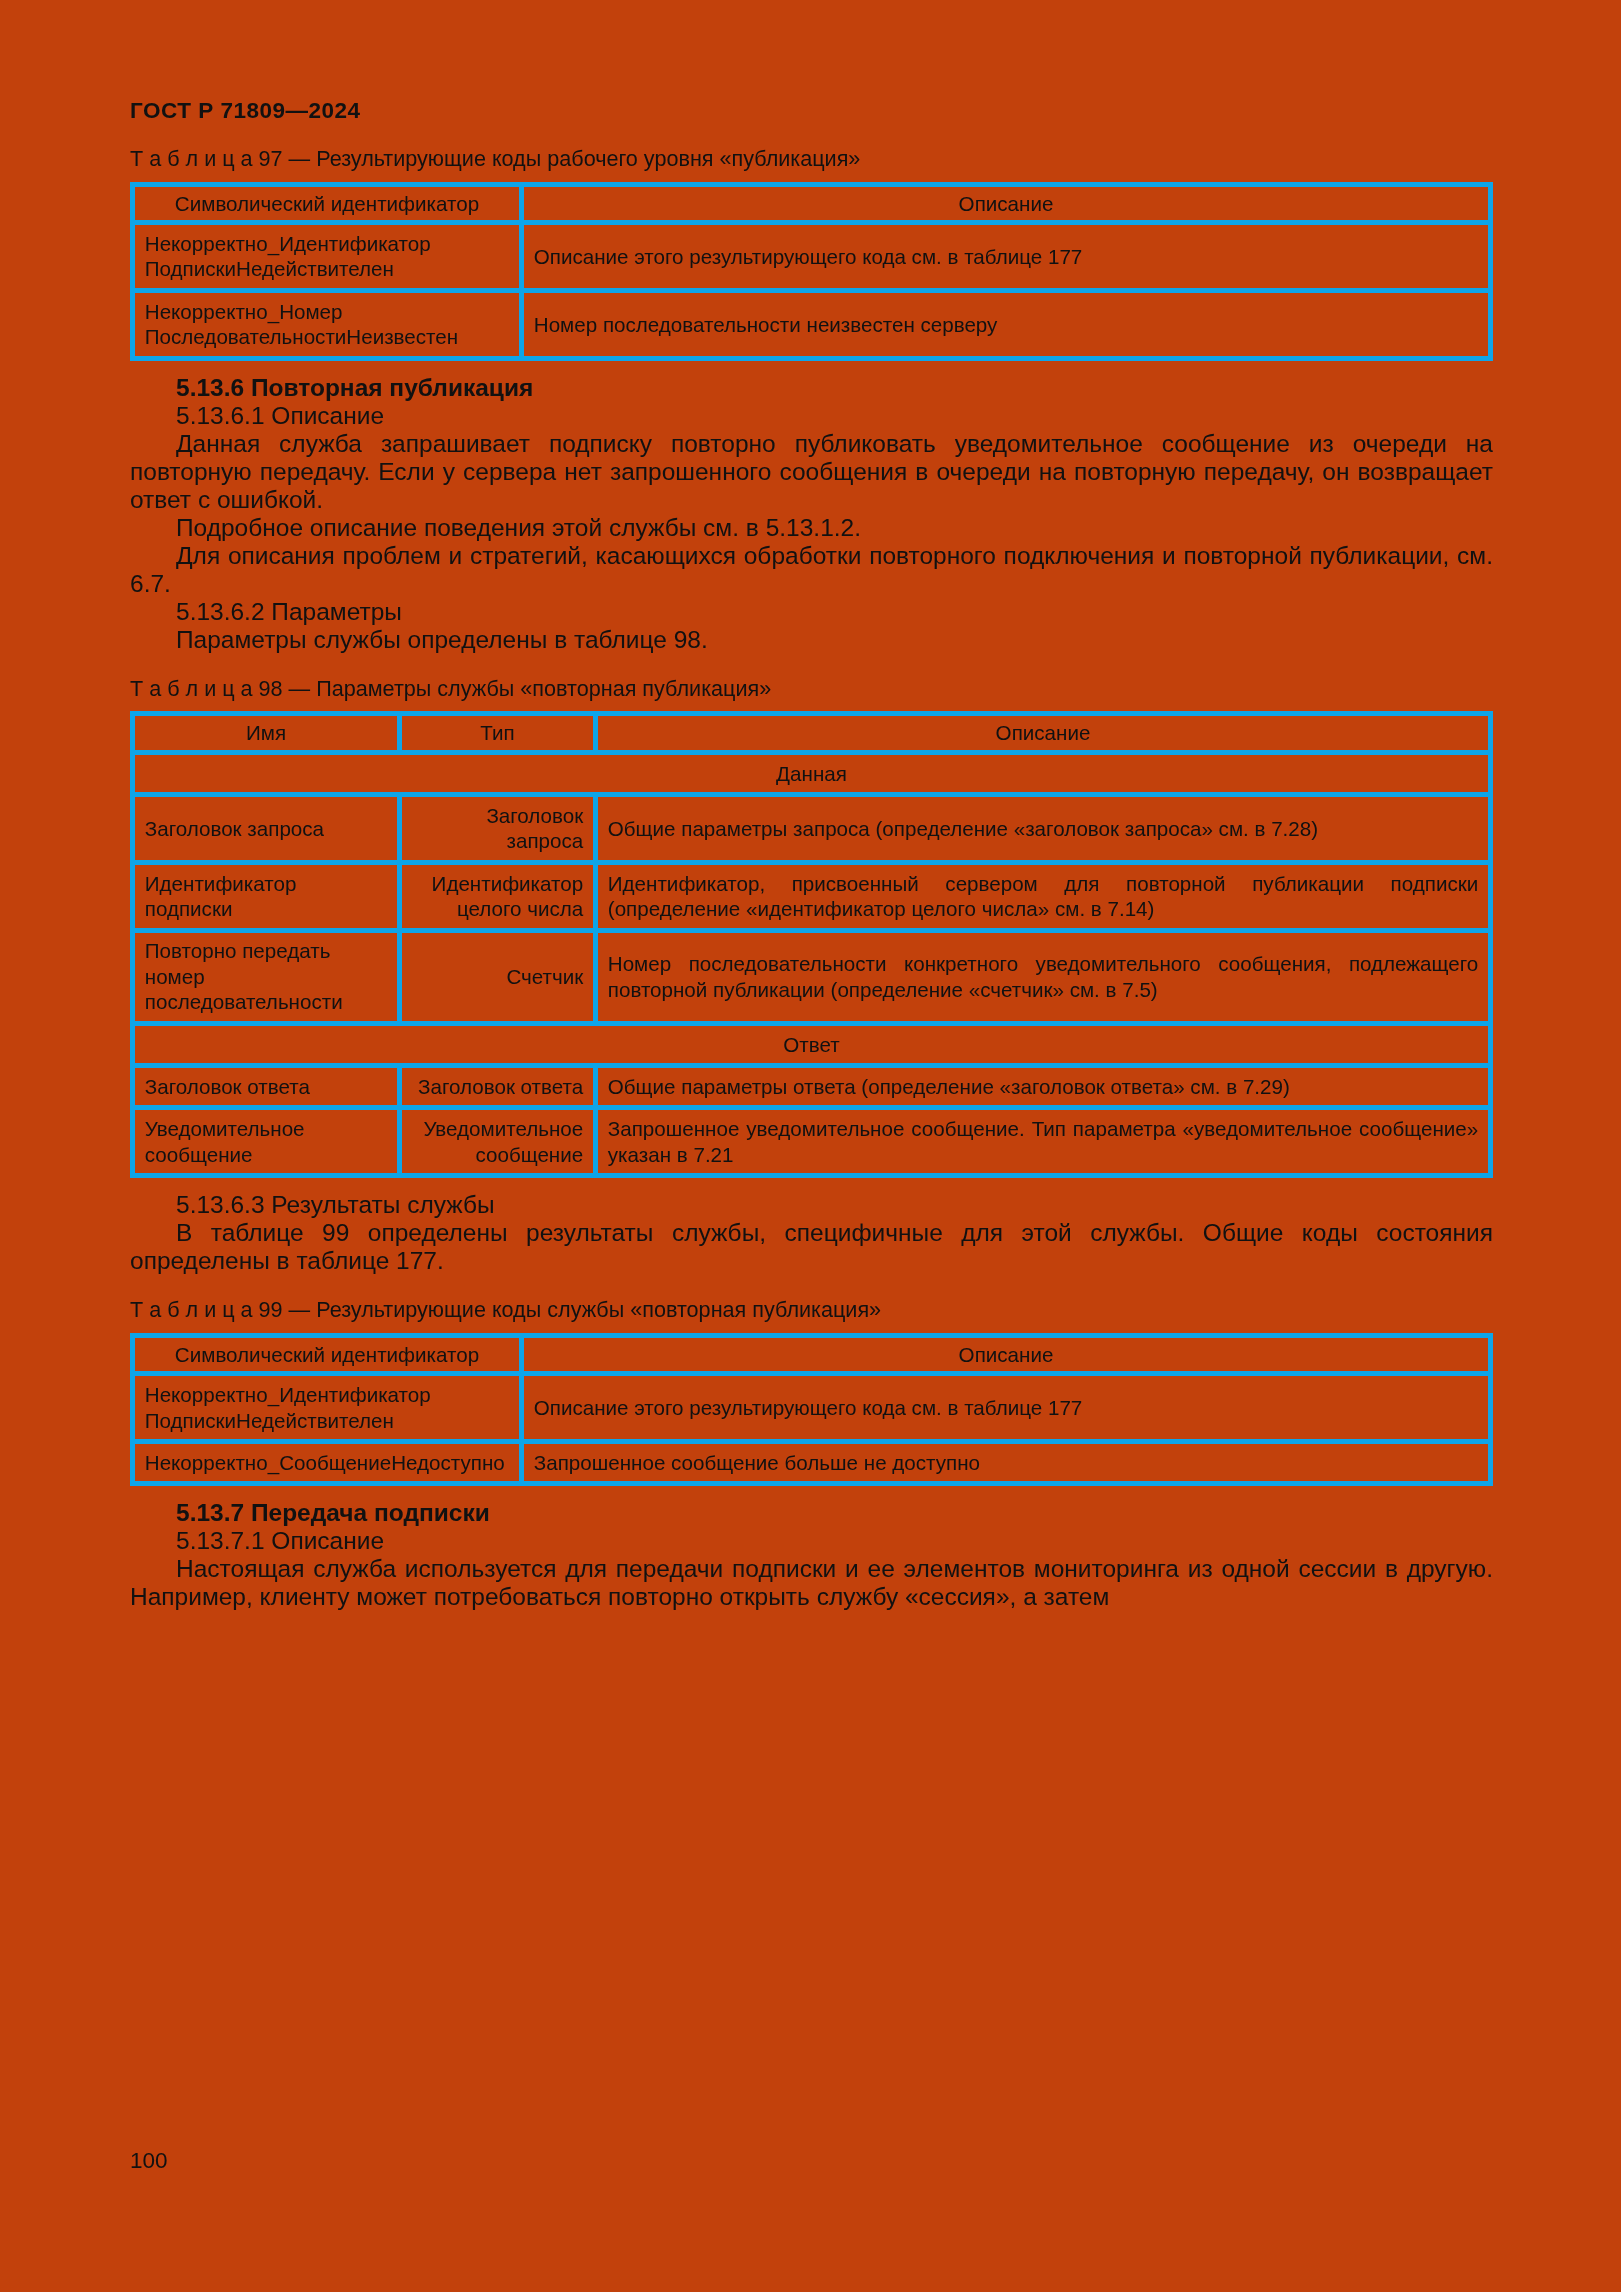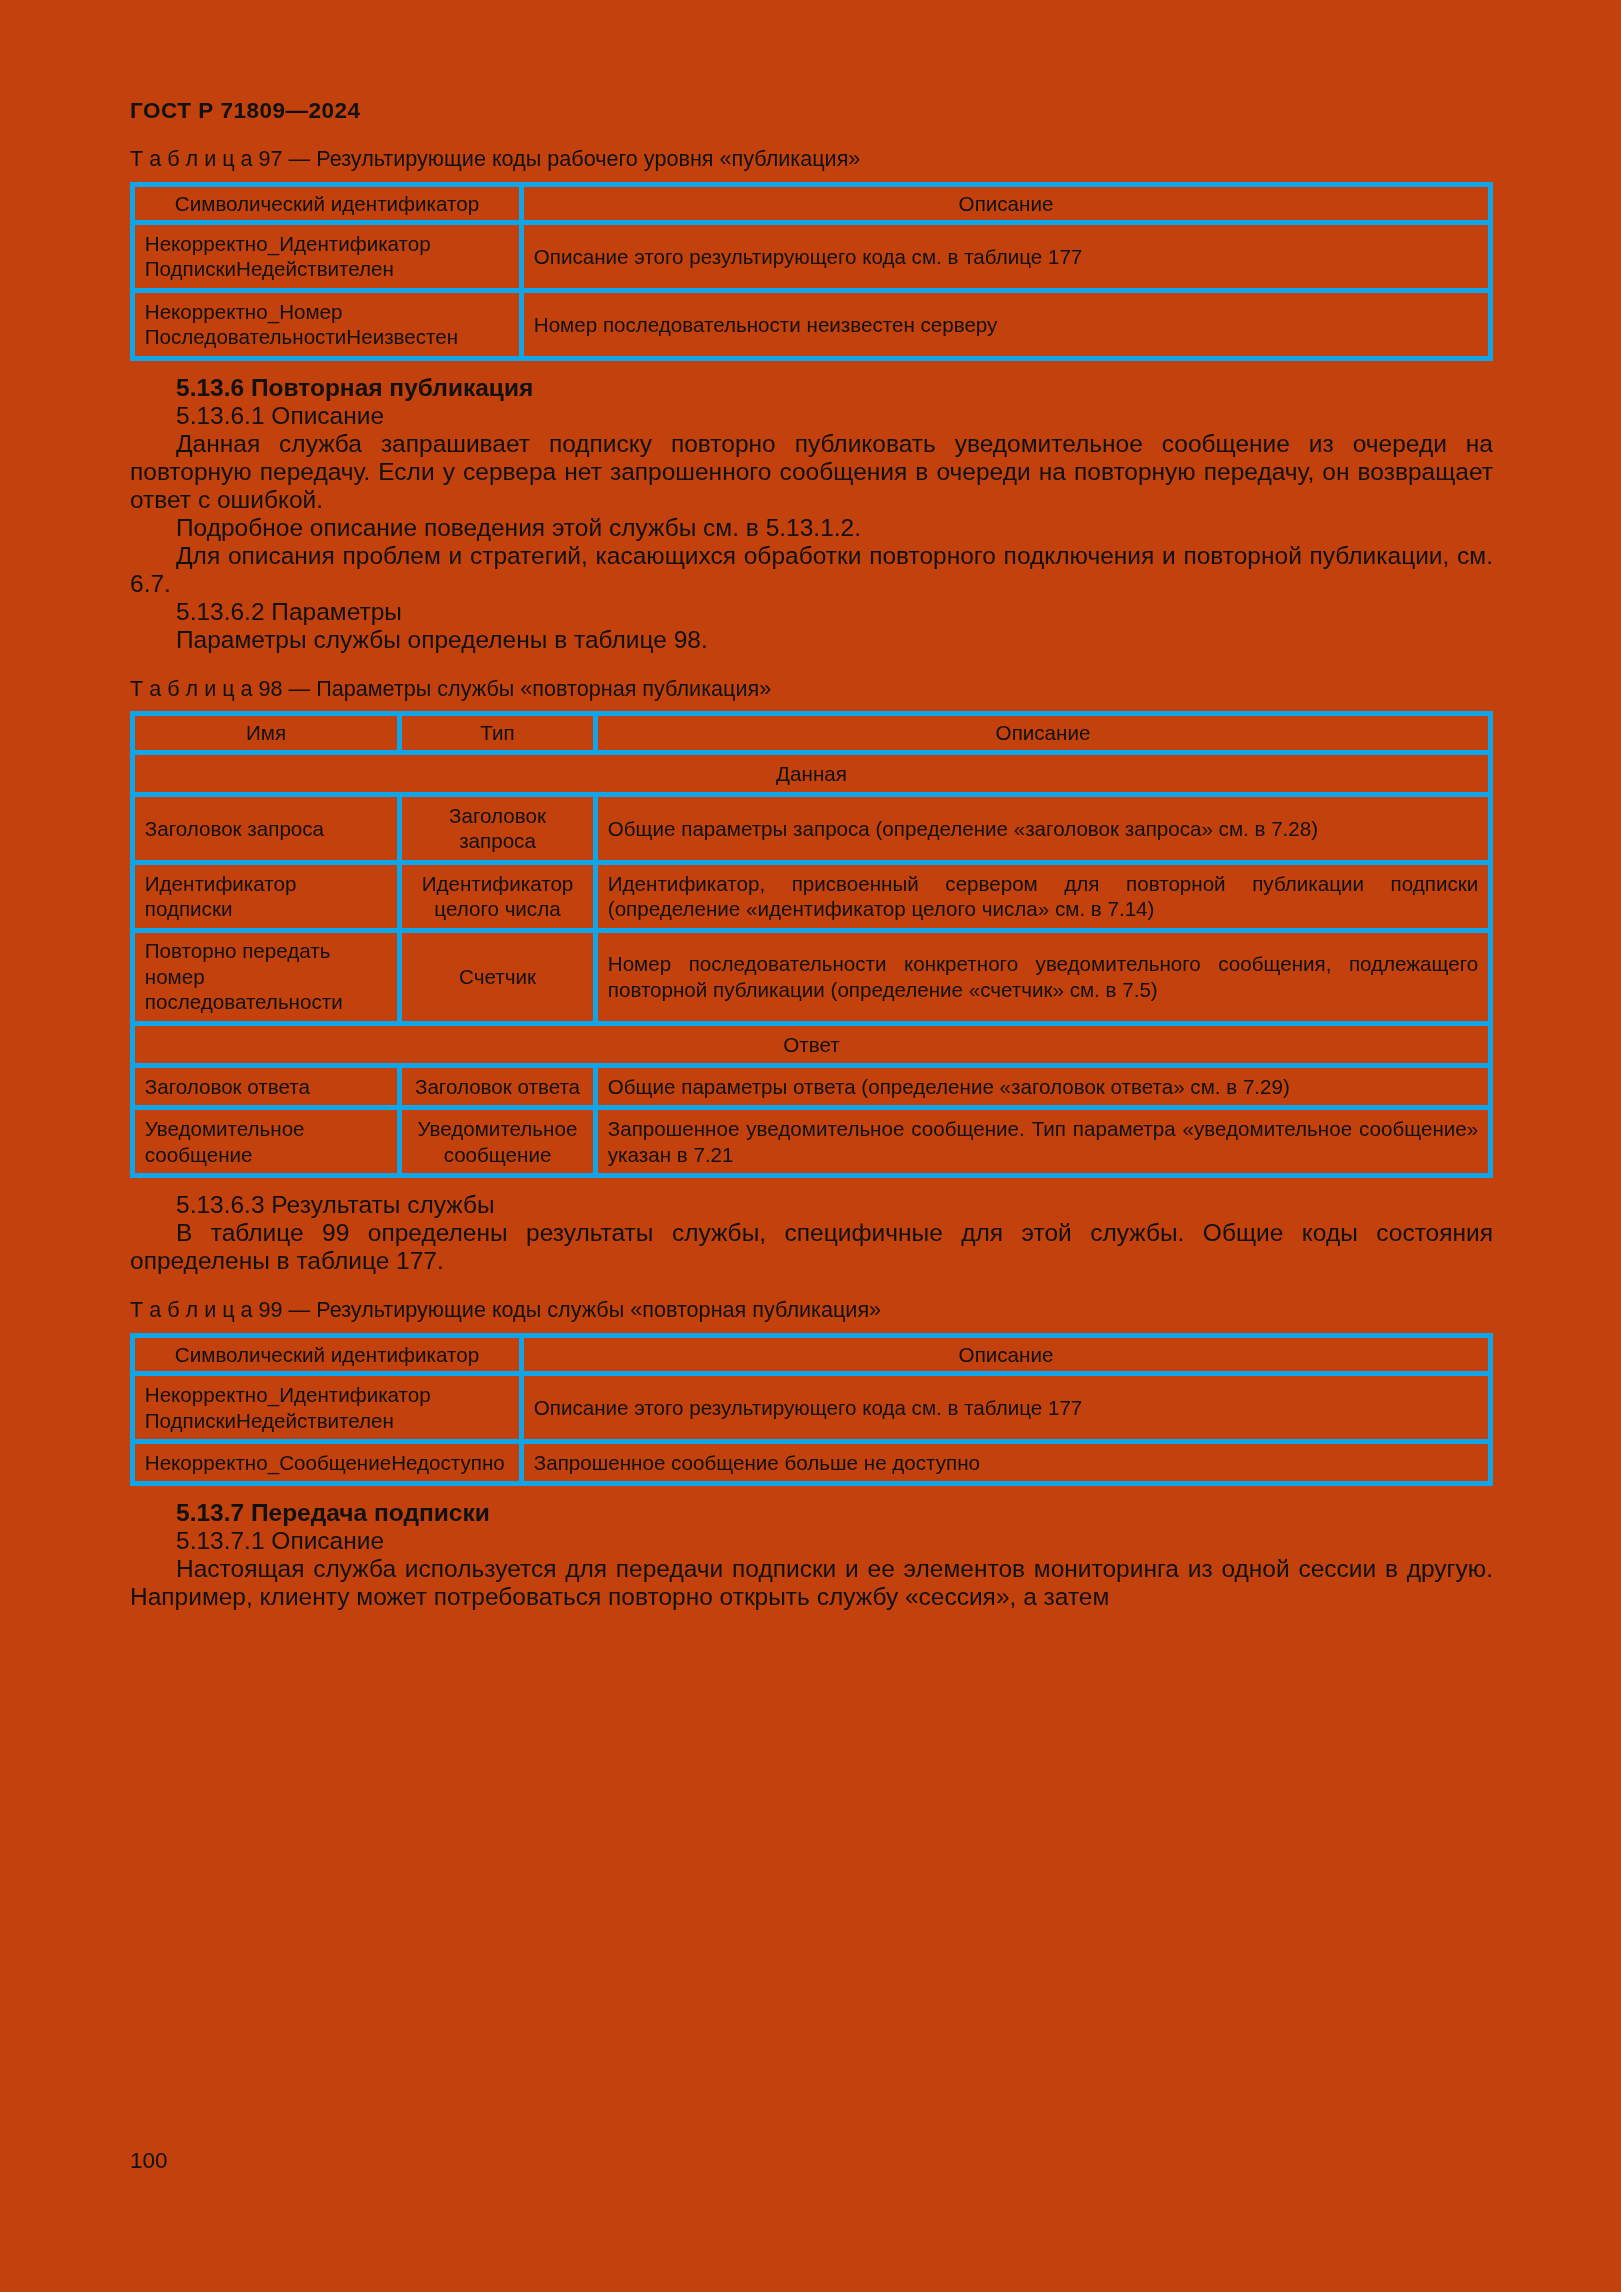--- a/index.html
+++ b/index.html
@@ -43,21 +43,21 @@
     vertical-align: middle;
     padding: 5.9px 9.8px;
   }
   table.gost-table th {
     font-weight: normal;
     text-align: center;
     font-size: 20.6px;
     padding: 3.9px 7.8px;
   }
   td.pre { white-space: pre-line; }
-  td.center { text-align: center; white-space: pre-line; margin-top: 22px; }
+  td.center { text-align: right; white-space: pre-line; margin-top: 22px; }
   td.justify { text-align: justify; hyphens: auto; }
   td.section-cell { text-align: center; padding: 3.9px 7.8px; }
   .c97-1 { width: 389px; }
   .c98-1 { width: 267px; }
   .c98-2 { width: 196px; }
   .body-text {
     font-size: 24.5px;
     line-height: 28px;
     text-align: justify;
     text-indent: 46px;

